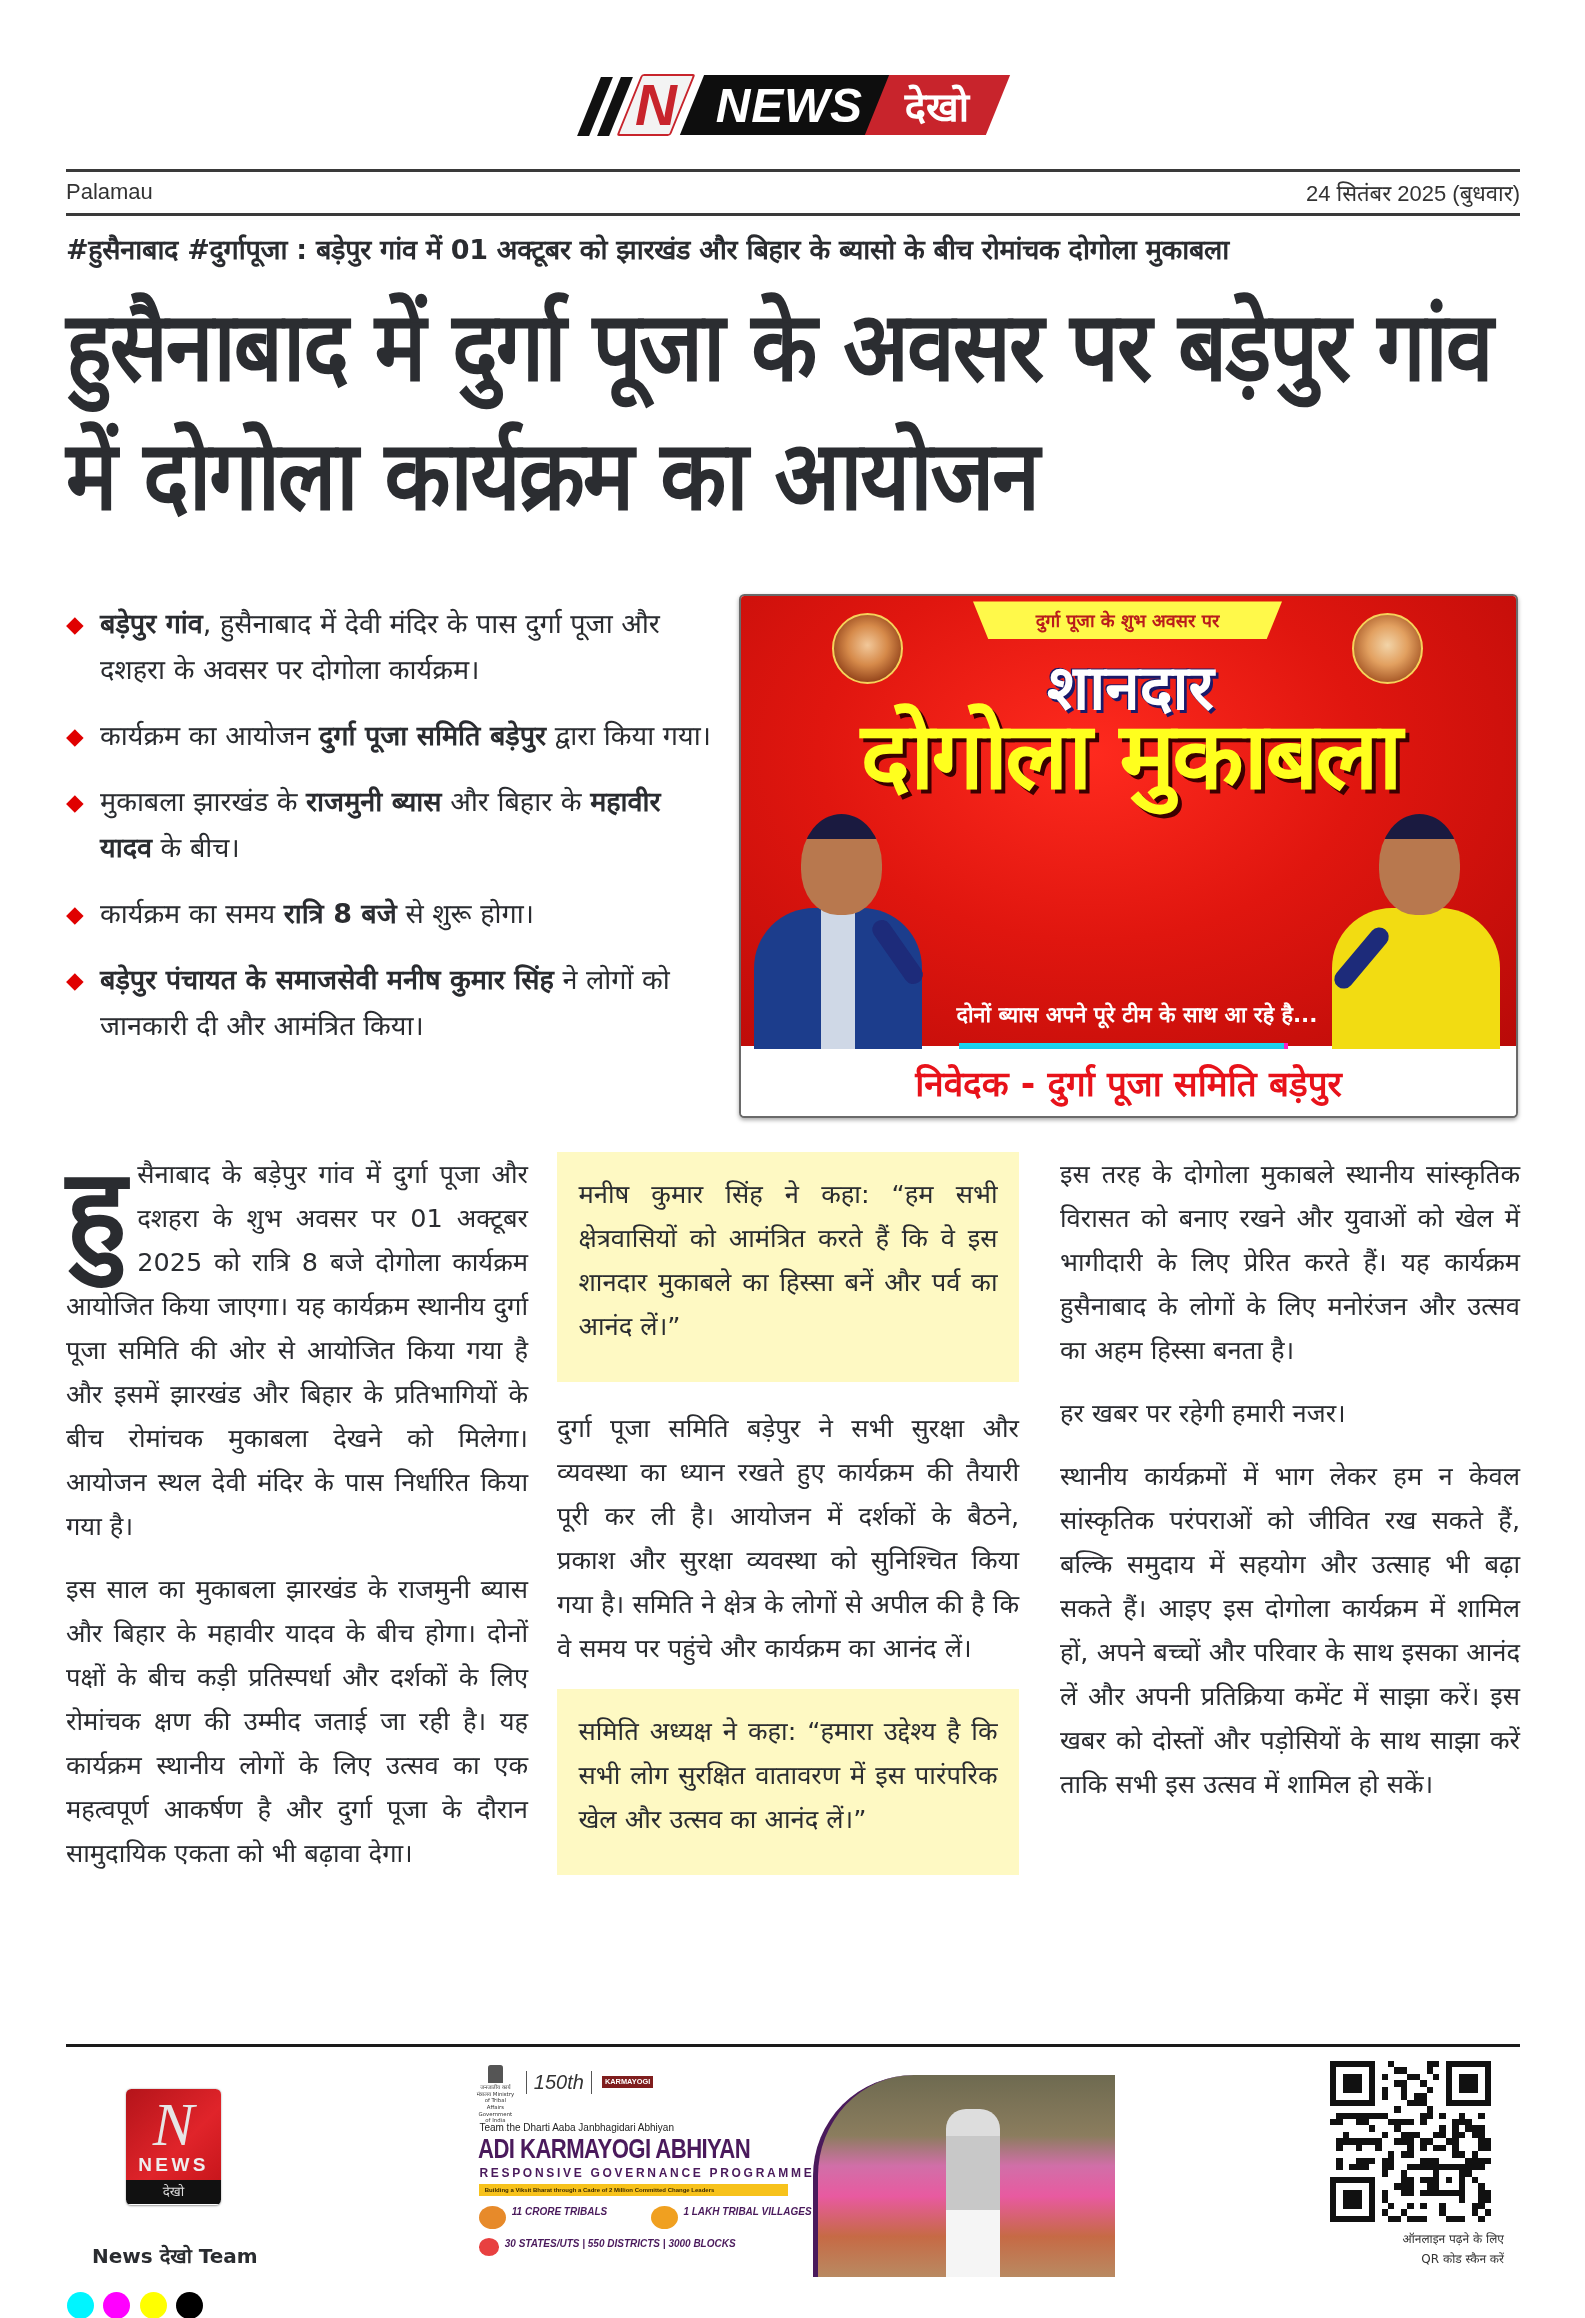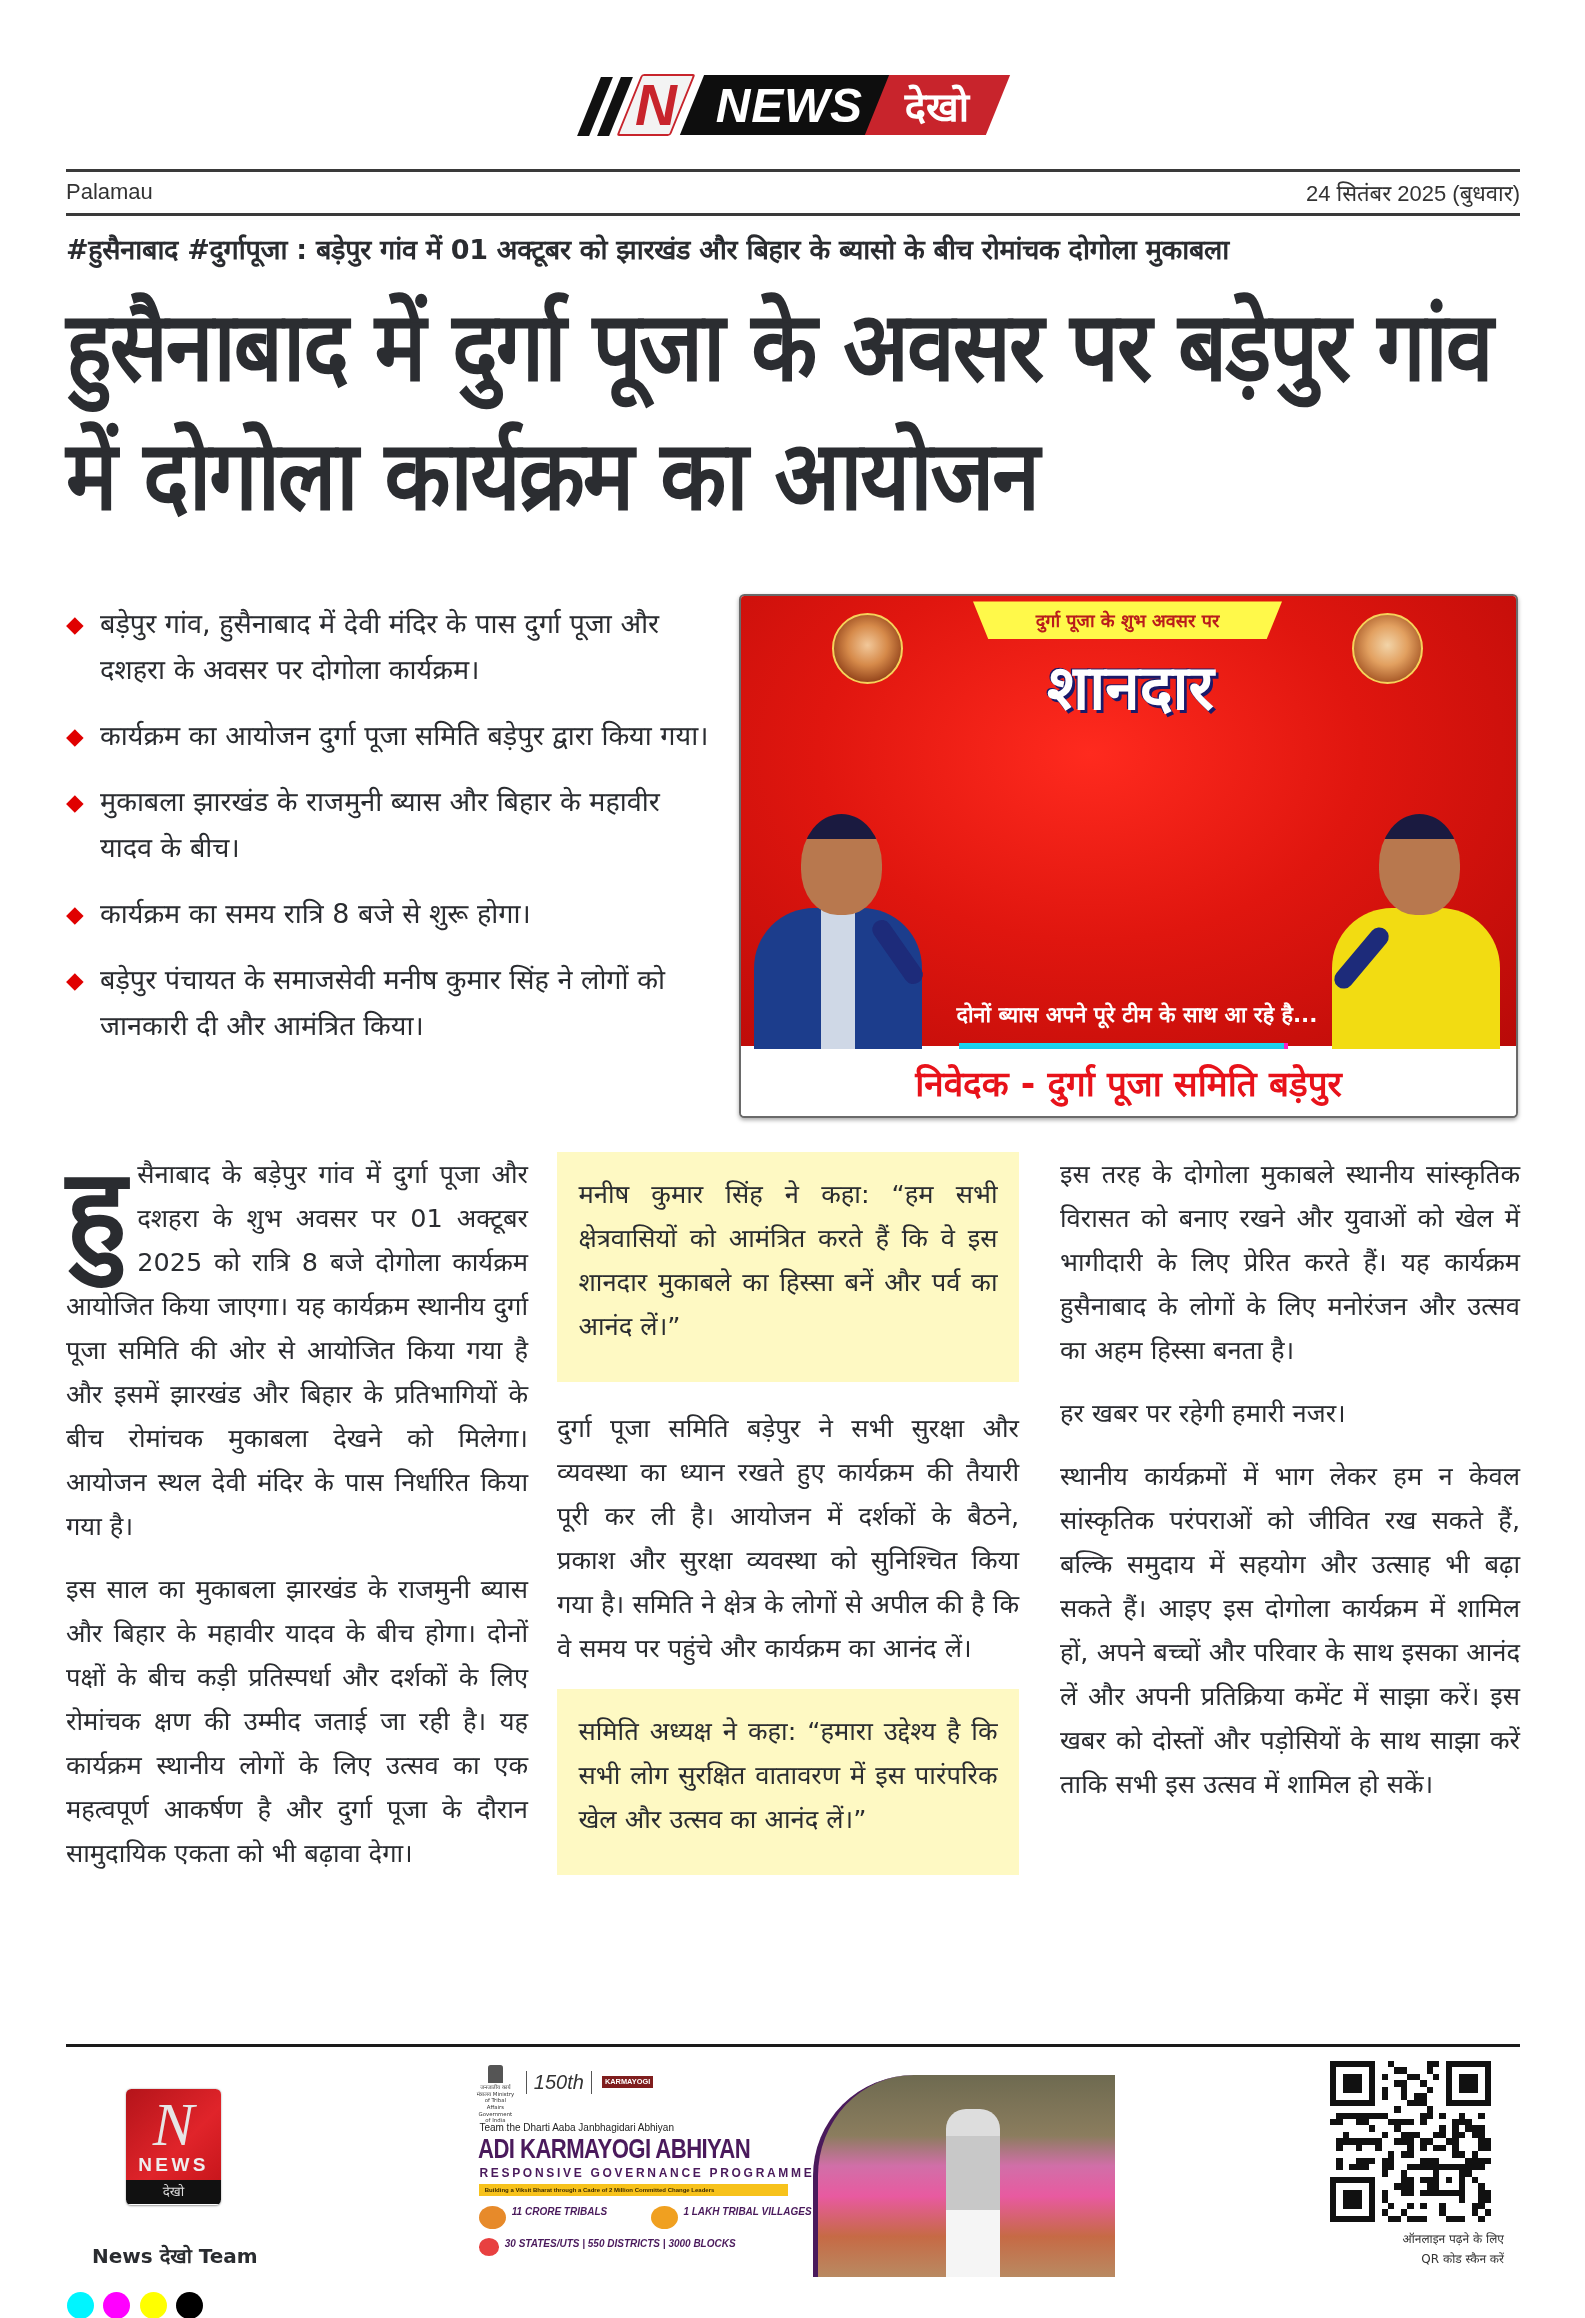--- a/index.html
+++ b/index.html
@@ -21,21 +21,21 @@
   .meta-row { position: absolute; left: 66px; width: 1454px; top: 176px; height: 32px; display: flex; justify-content: space-between; align-items: center; font-family: "Liberation Sans", sans-serif; font-size: 22px; color: #333; }
   .rule-mid { position: absolute; left: 66px; width: 1454px; top: 213px; height: 2.7px; background: #3a3a3a; }
 
   .kicker { position: absolute; left: 66px; top: 230px; width: 1458px; font-size: 27px; font-weight: 700; color: #2a2c30; white-space: nowrap; letter-spacing: -0.3px; }
   .headline { position: absolute; left: 66px; top: 281px; width: 1464px; font-family: "DejaVu Sans", sans-serif; font-weight: 700; font-size: 86px; line-height: 116px; color: #2b2d31; letter-spacing: -2px; transform: scaleY(1.12); transform-origin: top left; }
 
   
   .highlights { position: absolute; left: 66px; top: 601px; width: 645px; }
   .hl-item { display: flex; align-items: flex-start; margin-bottom: 20px; font-size: 27px; line-height: 46px; color: #2a2c30; }
   .hl-bullet { color: #e00000; font-size: 23px; width: 34px; flex: none; line-height: 46px; }
-  .hl-text b { font-weight: 400; margin-top: 40px; }
+  .hl-text b { font-weight: 700; margin-top: 40px; }
 
   
   .poster { position: absolute; left: 739px; top: 594px; width: 779px; height: 524px; border: 2.7px solid #6a6a6a; border-radius: 5.4px; overflow: hidden; background: #fff; box-shadow: 0 2px 4px rgba(0,0,0,0.35); }
   .poster-red { position: absolute; left: 0; top: 0; width: 100%; height: 450px; background: radial-gradient(ellipse at 45% 35%, #ff2a1e 0%, #e0160f 45%, #b80a08 100%); }
   .poster-banner { position: absolute; left: 232px; top: 5.4px; width: 309px; height: 38px; background: #fff94a; clip-path: polygon(0 0,100% 0,95% 100%,5% 100%); display:flex; align-items:center; justify-content:center; color: #b91c1c; font-weight: 700; font-size: 18px; }
   .goddess { position: absolute; top: 17px; width: 71px; height: 71px; border-radius: 50%; border: 2px solid #f6d25a; background: radial-gradient(circle at 50% 45%, #f2c89a 0%, #d68a4a 40%, #8a3a14 80%); }
   .goddess.left { left: 91px; } .goddess.right { left: 611px; background: radial-gradient(circle at 50% 45%, #f2d4a8 0%, #e2a060 40%, #a05020 80%); }
   .p-shandar { position: absolute; left: 215px; top: 47px; width: 349px; text-align: center; font-size: 62px; font-weight: 700; color: #fff; text-shadow: 2.7px 2.7px 0 #1a1a6a, -1.3px -1.3px 0 #1a1a6a; }
   .p-dogola { position: absolute; left: 13.4px; top: 107px; width: 752px; text-align: center; font-size: 93px; font-weight: 700; color: #ffff1e; text-shadow: 4px 4px 0 #3a0000; letter-spacing: -2.7px; line-height: 107px; }
   .singer { position: absolute; bottom: 74px; width: 168px; height: 228px; }
@@ -146,20 +146,21 @@
     <span class="hl-text"><b>बड़ेपुर पंचायत के समाजसेवी मनीष कुमार सिंह</b><span> ने लोगों को जानकारी दी और आमंत्रित किया।</span></span>
   </div>
 </div>
 
 <div class="poster">
   <div class="poster-red"></div>
   <div class="goddess left"></div>
   <div class="goddess right"></div>
   <div class="poster-banner">दुर्गा पूजा के शुभ अवसर पर</div>
   <div class="p-shandar">शानदार</div>
+  <div class="p-dogola">दोगोला मुकाबला</div>
   <div class="singer left">
       <div class="body"></div>
       <div class="head"></div>
       <div class="mic"></div>
     </div>
   <div class="singer right">
       <div class="body"></div>
       <div class="head"></div>
       <div class="mic"></div>
     </div>

